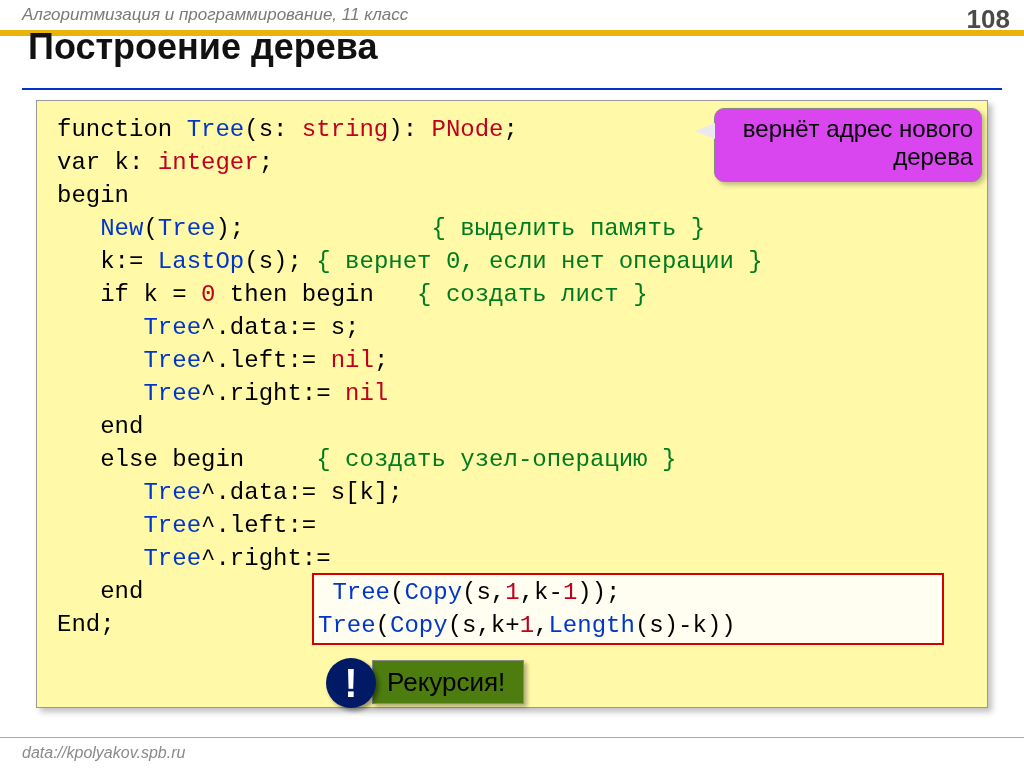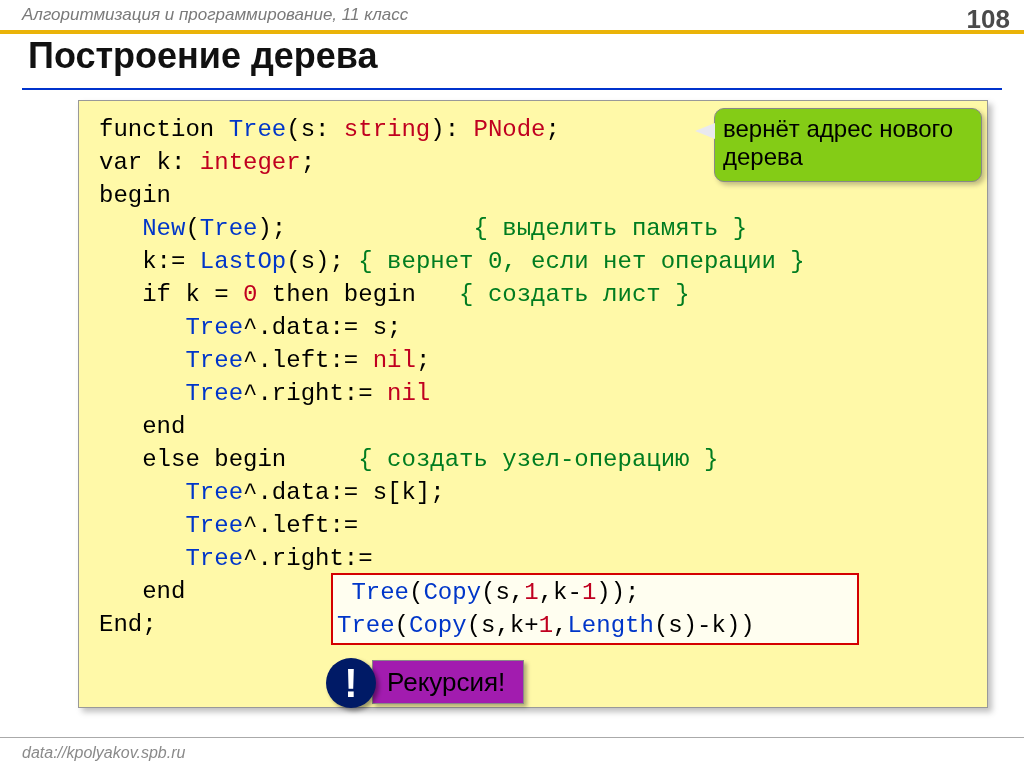--- a/index.html
+++ b/index.html
@@ -16,21 +16,21 @@
     position: relative;
     width: 1024px;
     height: 768px;
     box-sizing: border-box;
   }
   
   .header {
     position: absolute;
     left: 0; right: 0; top: 0;
     height: 30px;
-    border-bottom: 4px solid #eab308;
+    border-bottom: 6px solid #eab308;
     display: flex;
     align-items: center;
   }
   .header-left {
     font-style: italic;
     color: #7a7a7a;
     font-size: 17px;
     padding-left: 22px;
   }
   .pagenum {
@@ -39,21 +39,21 @@
     top: 4px;
     font-size: 26px;
     font-weight: bold;
     color: #4a4a4a;
     text-shadow: 1px 1px 0 #fff;
   }
   
   .title {
     position: absolute;
     left: 28px;
-    top: 35px;
+    top: 26px;
     font-size: 36px;
     font-weight: bold;
     color: #111;
   }
   .title-rule {
     position: absolute;
     left: 22px;
     right: 22px;
     top: 88px;
     height: 0;
@@ -64,21 +64,20 @@
     position: absolute;
     left: 36px;
     right: 36px;
     top: 100px;
     bottom: 60px;
     background: #fff9a8;
     border: 1px solid #999;
     box-shadow: 4px 4px 6px rgba(0,0,0,.25);
     padding: 12px 16px 13px 20px;
     box-sizing: border-box;
-    margin-left: 42px;
   }
   .codebox pre {
     margin: 0;
     font-family: "Courier New", Courier, monospace;
     font-size: 24px;
     line-height: 33px;
     color: #000;
     white-space: pre;
   }
   .kw   { color: #000; }                
@@ -86,26 +85,26 @@
   .typ  { color: #c00020; }             
   .num  { color: #c00020; }
   .cmt  { color: #007c20; }                
 
   
   .callout {
     position: absolute;
     top: 108px;
     right: 42px;
     width: 250px;
-    background: #84cc16;
+    background: #d946ef;
     border: 1px solid #888;
     border-radius: 10px;
     padding: 6px 8px 10px;
     font-size: 24px;
-    text-align: left;
+    text-align: right;
     line-height: 28px;
     box-shadow: 3px 3px 5px rgba(0,0,0,.25);
   }
   .callout::before {
     content: "";
     position: absolute;
     left: -20px;
     top: 14px;
     width: 0; height: 0;
     border-style: solid;
@@ -162,21 +161,21 @@
     line-height: 50px;
     text-align: center;
     box-shadow: 3px 3px 4px rgba(0,0,0,.4);
     z-index: 5;
   }
   .recursion-label {
     position: absolute;
     left: 372px;
     bottom: 64px;
     height: 42px;
-    background: #a21caf;
+    background: #4d7c0f;
     border: 1px solid #888;
     padding: 0 18px 0 14px;
     font-size: 26px;
     line-height: 42px;
     box-shadow: 3px 3px 4px rgba(0,0,0,.3);
     z-index: 4;
   }
 
   
   .footer {
@@ -218,21 +217,21 @@
       <span class="ident">Tree</span><span>^.right:= </span><span class="typ">nil</span>
    <span class="kw">end</span>
    <span class="kw">else begin     </span><span class="cmt">{ создать узел-операцию }</span>
       <span class="ident">Tree</span><span>^.data:= s[k];</span>
       <span class="ident">Tree</span><span>^.left:= </span>
       <span class="ident">Tree</span><span>^.right:=</span>
    <span class="kw">end</span>
 <span class="kw">End;</span></pre>
   </div>
 
-  <div class="hlbox inner" style="left:331px; top:573px; width:528px; height:72px;">
+  <div class="hlbox inner" style="left:312px; top:573px; width:632px; height:72px;">
     <pre class="hlbox-pre"> <span class="ident">Tree</span><span>(</span><span class="ident">Copy</span><span>(s,</span><span class="num">1</span><span>,k-</span><span class="num">1</span><span>));</span>
 <span class="ident">Tree</span><span>(</span><span class="ident">Copy</span><span>(s,k+</span><span class="num">1</span><span>,</span><span class="ident">Length</span><span>(s)-k))</span></pre>
   </div>
 
   <div class="callout">вернёт адрес нового дерева</div>
 
   <div class="recursion-label">Рекурсия!</div>
   <div class="bang">!</div>
 
   <div class="footer">

